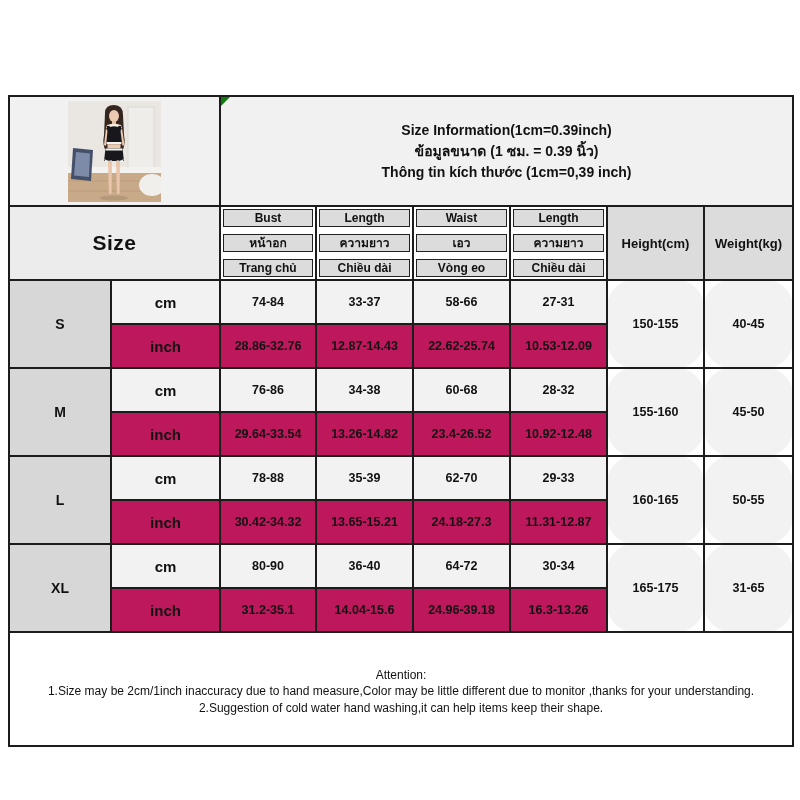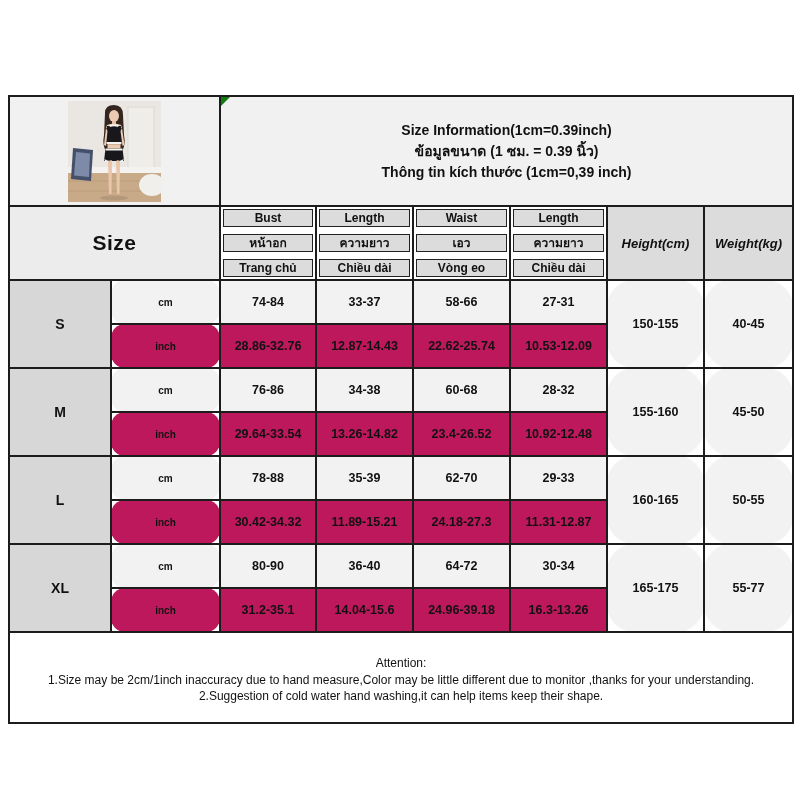--- a/index.html
+++ b/index.html
@@ -41,34 +41,34 @@
 
   
   td.size-head { height: 60px; background: #ececec; font-size: 21px; letter-spacing: 0.5px; }
   td.mh { padding: 2px; background: #ffffff; vertical-align: top; }
   .mh-stack { display: flex; flex-direction: column; gap: 7px; height: 68px; }
   .mh-box {
     flex: 1; border: 1px solid #222222; background: #dcdcdc;
     display: flex; align-items: center; justify-content: center;
     font-size: 12px; font-weight: 700; line-height: 1;
   }
-  td.hw-head { background: #dcdcdc; font-size: 13px; font-style: italic; }
+  td.hw-head { background: #dcdcdc; font-size: 13px; }
 
   
   td.szl { background: #d7d7d7; font-size: 14px; }
-  td.unit { font-size: 10px; border-radius: 14px; }
+  td.unit { font-size: 15px; }
   td.val { font-size: 12.5px; }
   .cmbg { background: #f2f2f2; }
   .inchbg { background: #be185d; }
   td.hwv { background: #f2f2f2; font-size: 12.5px; border-radius: 27px; }
   tr.r44 td { height: 44px; }
 
   
   td.attn {
-    height: 91px; background: #ffffff; vertical-align: top;
+    height: 114px; background: #ffffff; vertical-align: top;
     font-weight: 400; padding-top: 5px;
   }
   .attn-line { font-size: 12px; line-height: 16.5px; font-weight: 400; }
 </style>
 </head>
 <body>
 
 <div id="sheet">
   <table class="size-table">
     <colgroup>
@@ -199,34 +199,34 @@
       <td class="val cmbg">78-88</td>
       <td class="val cmbg">35-39</td>
       <td class="val cmbg">62-70</td>
       <td class="val cmbg">29-33</td>
       <td class="hwv" rowspan="2">160-165</td>
       <td class="hwv" rowspan="2">50-55</td>
     </tr>
     <tr class="r44">
       <td class="unit inchbg">inch</td>
       <td class="val inchbg">30.42-34.32</td>
-      <td class="val inchbg">11.89-15.21</td>
+      <td class="val inchbg">13.65-15.21</td>
       <td class="val inchbg">24.18-27.3</td>
       <td class="val inchbg">11.31-12.87</td>
     </tr>
 
     <tr class="r44">
       <td class="szl" rowspan="2">XL</td>
       <td class="unit cmbg">cm</td>
       <td class="val cmbg">80-90</td>
       <td class="val cmbg">36-40</td>
       <td class="val cmbg">64-72</td>
       <td class="val cmbg">30-34</td>
       <td class="hwv" rowspan="2">165-175</td>
-      <td class="hwv" rowspan="2">55-77</td>
+      <td class="hwv" rowspan="2">31-65</td>
     </tr>
     <tr class="r44">
       <td class="unit inchbg">inch</td>
       <td class="val inchbg">31.2-35.1</td>
       <td class="val inchbg">14.04-15.6</td>
       <td class="val inchbg">24.96-39.18</td>
       <td class="val inchbg">16.3-13.26</td>
     </tr>
 
     <tr>

